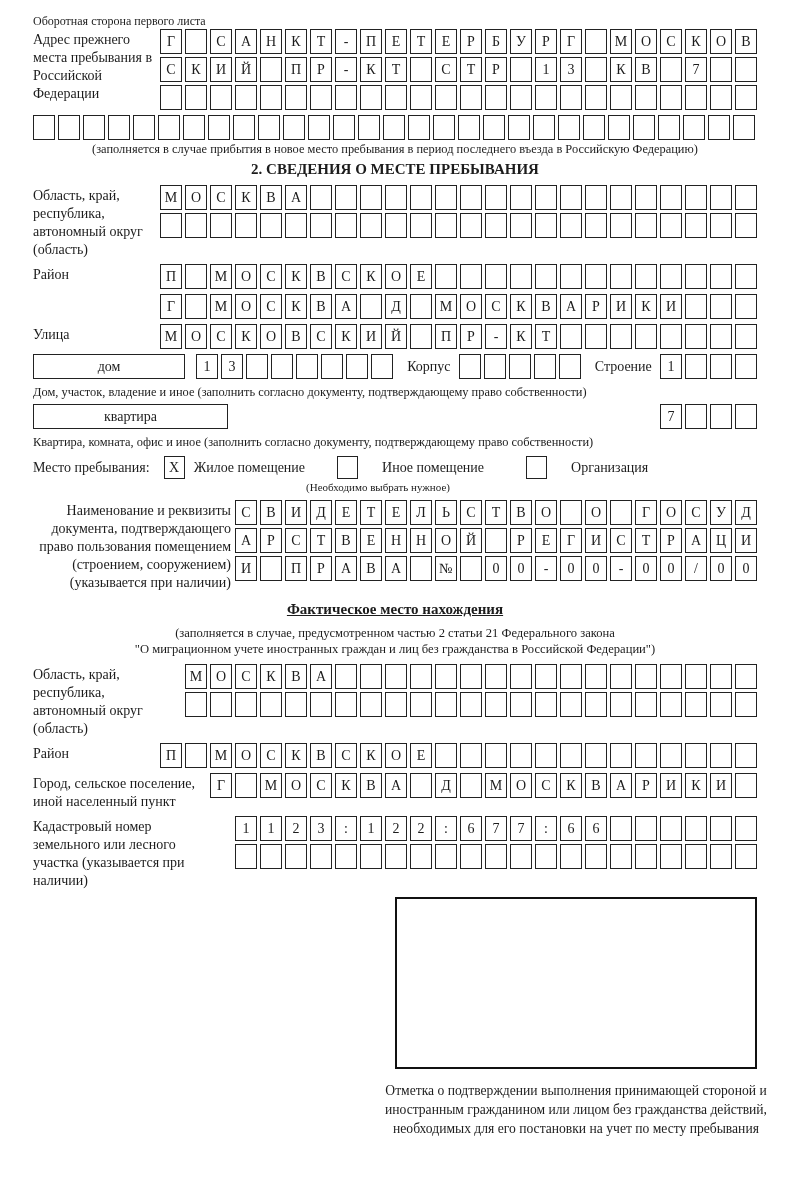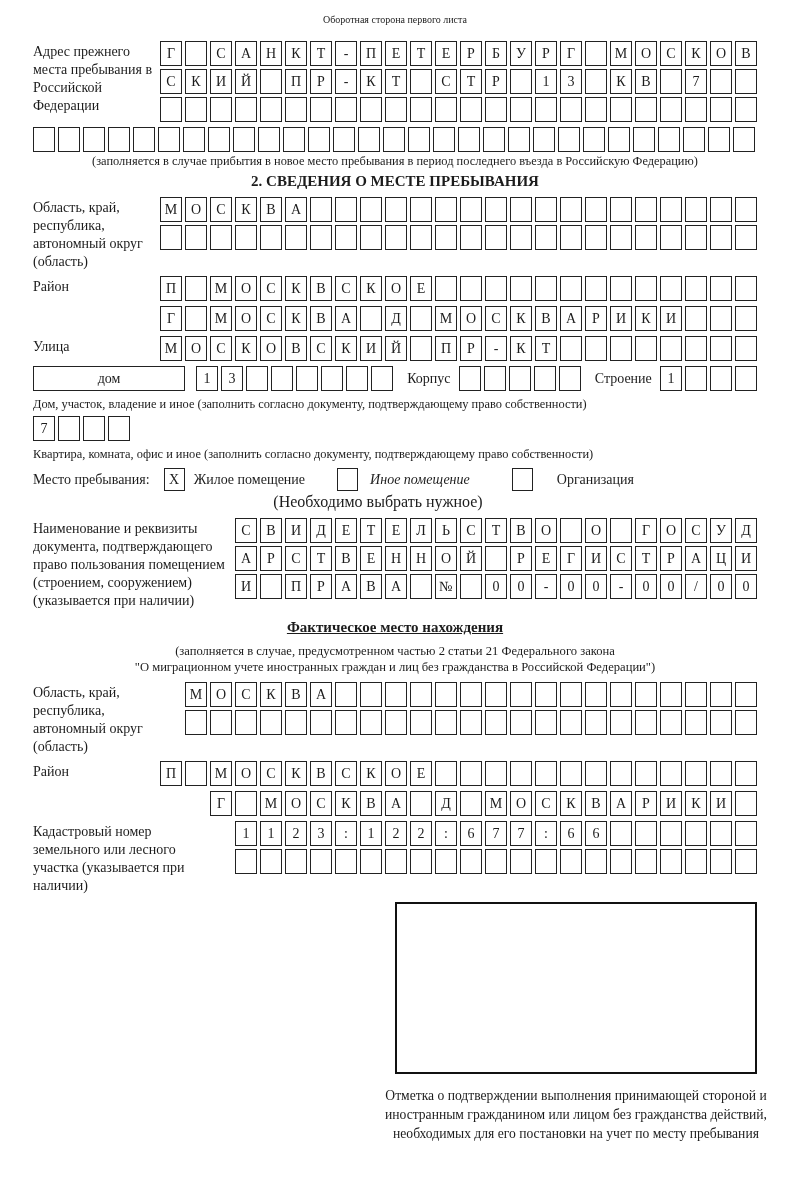--- a/index.html
+++ b/index.html
@@ -3,21 +3,21 @@
 <meta charset="utf-8">
 <style>
   * { margin:0; padding:0; box-sizing:border-box; }
   html,body { width:800px; }
   body {
     width:800px; height:1180px; overflow:hidden;
     background:#ffffff; color:#1c1c1c;
     font-family:"Liberation Serif", "DejaVu Serif", serif;
     padding:14px 43px 0 33px;
   }
-  .corner-note { text-align:center; font-size:10px; margin-bottom:16px; }
+  .corner-note { text-align:left; font-size:12px; }
 
   .frow { display:flex; align-items:flex-start; margin-bottom:5px; }
   .flabel { flex:1 1 auto; font-size:14px; line-height:18px; padding-top:2px; padding-right:4px; }
   .cellcol { margin-left:auto; display:flex; flex-direction:column; gap:3px; align-items:flex-end; flex:0 0 auto; }
   .fcells { display:flex; gap:3px; flex:0 0 auto; }
   .cell {
     width:22px; height:25px; border:1.6px solid #222;
     display:flex; align-items:center; justify-content:center;
     font-size:14px; background:#fff; flex:0 0 auto;
   }
@@ -31,21 +31,21 @@
   }
   .house-box { width:152px; margin-right:9px; }
   .apt-box { width:195px; margin-right:10px; }
   .inline-label { font-size:14px; margin:0 6px 0 12px; }
 
   .stay-row { display:flex; align-items:center; margin:6px 0 2px 0; font-size:14px; }
   .cbox {
     width:21px; height:23px; border:1.6px solid #222; display:flex;
     align-items:center; justify-content:center; font-size:14px; flex:0 0 auto;
   }
-  .stay-note { font-size:16px; width:340px; margin-left:175px; text-align:center; }
+  .stay-note { font-size:11px; width:340px; margin-left:175px; text-align:center; }
 
   .doc-group { margin-top:7px; margin-bottom:2px; }
 
   .fact-note { font-size:12.6px; text-align:center; line-height:16px; }
   .fact-notes { margin-bottom:7px; }
 
   .confirm-region { position:relative; height:262px; margin-top:7px; }
   .confirm-box { position:absolute; top:0; right:0; width:362px; height:172px; border:2px solid #111; background:#fff; }
   .confirm-caption {
     position:absolute; top:184px; right:-36px; width:434px;
@@ -352,42 +352,43 @@
   <div class="fcells">
       <div class="cell">1</div>
       <div class="cell"></div>
       <div class="cell"></div>
       <div class="cell"></div>
     </div>
 </div>
 <div class="note" style="text-align:left;">Дом, участок, владение и иное (заполнить согласно документу, подтверждающему право собственности)</div>
 
 <div class="house-row" style="margin-top:4px;">
+  <div class="label-box apt-box">квартира</div>
   <div class="fcells">
       <div class="cell">7</div>
       <div class="cell"></div>
       <div class="cell"></div>
       <div class="cell"></div>
     </div>
 </div>
 <div class="note" style="text-align:left;">Квартира, комната, офис и иное (заполнить согласно документу, подтверждающему право собственности)</div>
 
 <div class="stay-row">
   <span>Место пребывания:</span>
   <span class="cbox" style="margin-left:14px;">X</span>
   <span style="margin-left:9px;">Жилое помещение</span>
   <span class="cbox" style="margin-left:32px;"></span>
-  <span style="margin-left:12px;font-style:italic;">Иное помещение</span>
+  <span style="margin-left:24px;">Иное помещение</span>
   <span class="cbox" style="margin-left:42px;"></span>
   <span style="margin-left:24px;">Организация</span>
 </div>
 <div class="stay-note">(Необходимо выбрать нужное)</div>
 
 <div class="frow doc-group">
-  <div class="flabel" style="max-width:205px;">Наименование и реквизиты документа, подтверждающего право пользования помещением (строением, сооружением) (указывается при наличии)</div>
+  <div class="flabel" style="max-width:205px;text-align:right;">Наименование и реквизиты документа, подтверждающего право пользования помещением (строением, сооружением) (указывается при наличии)</div>
   <div class="cellcol">
     <div class="fcells">
         <div class="cell">С</div>
         <div class="cell">В</div>
         <div class="cell">И</div>
         <div class="cell">Д</div>
         <div class="cell">Е</div>
         <div class="cell">Т</div>
         <div class="cell">Е</div>
         <div class="cell">Л</div>
@@ -542,20 +543,21 @@
         <div class="cell"></div>
         <div class="cell"></div>
         <div class="cell"></div>
         <div class="cell"></div>
         <div class="cell"></div>
       </div>
     </div>
 </div>
 
 <div class="frow">
+  <div class="flabel" style="max-width:172px;">Город, сельское поселение, иной населенный пункт</div>
   <div class="cellcol">
       <div class="fcells">
         <div class="cell">Г</div>
         <div class="cell"></div>
         <div class="cell">М</div>
         <div class="cell">О</div>
         <div class="cell">С</div>
         <div class="cell">К</div>
         <div class="cell">В</div>
         <div class="cell">А</div>

